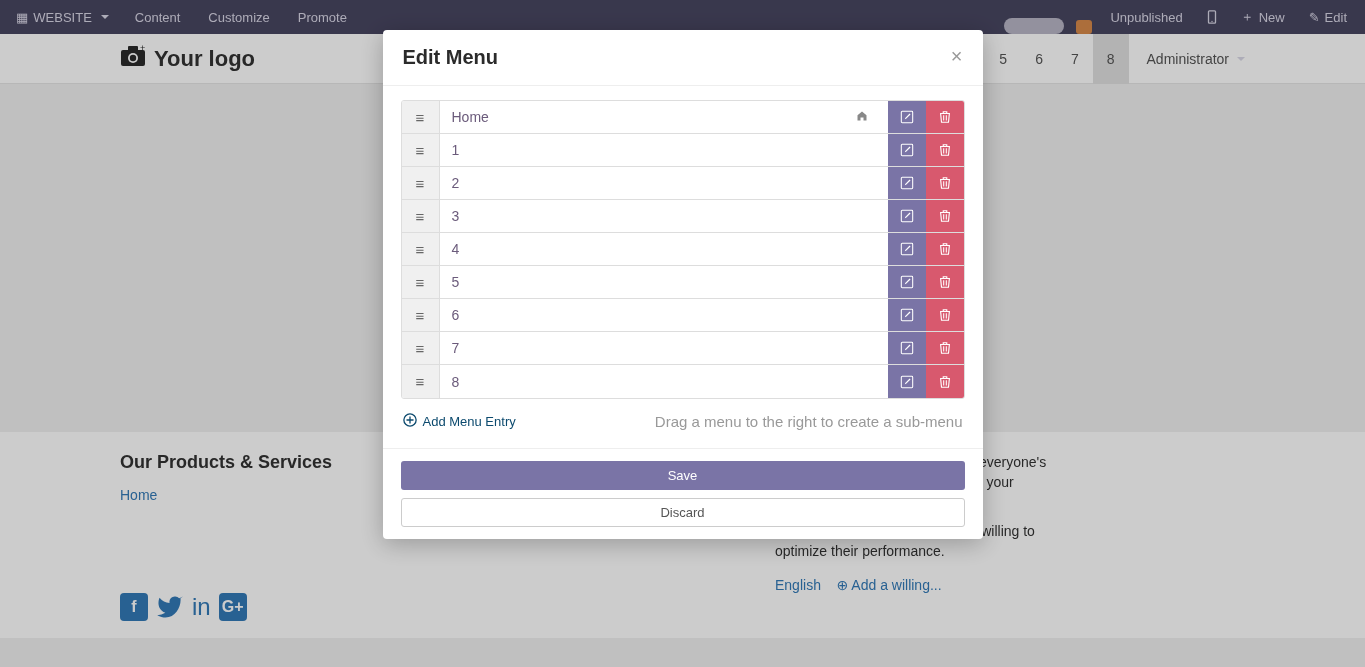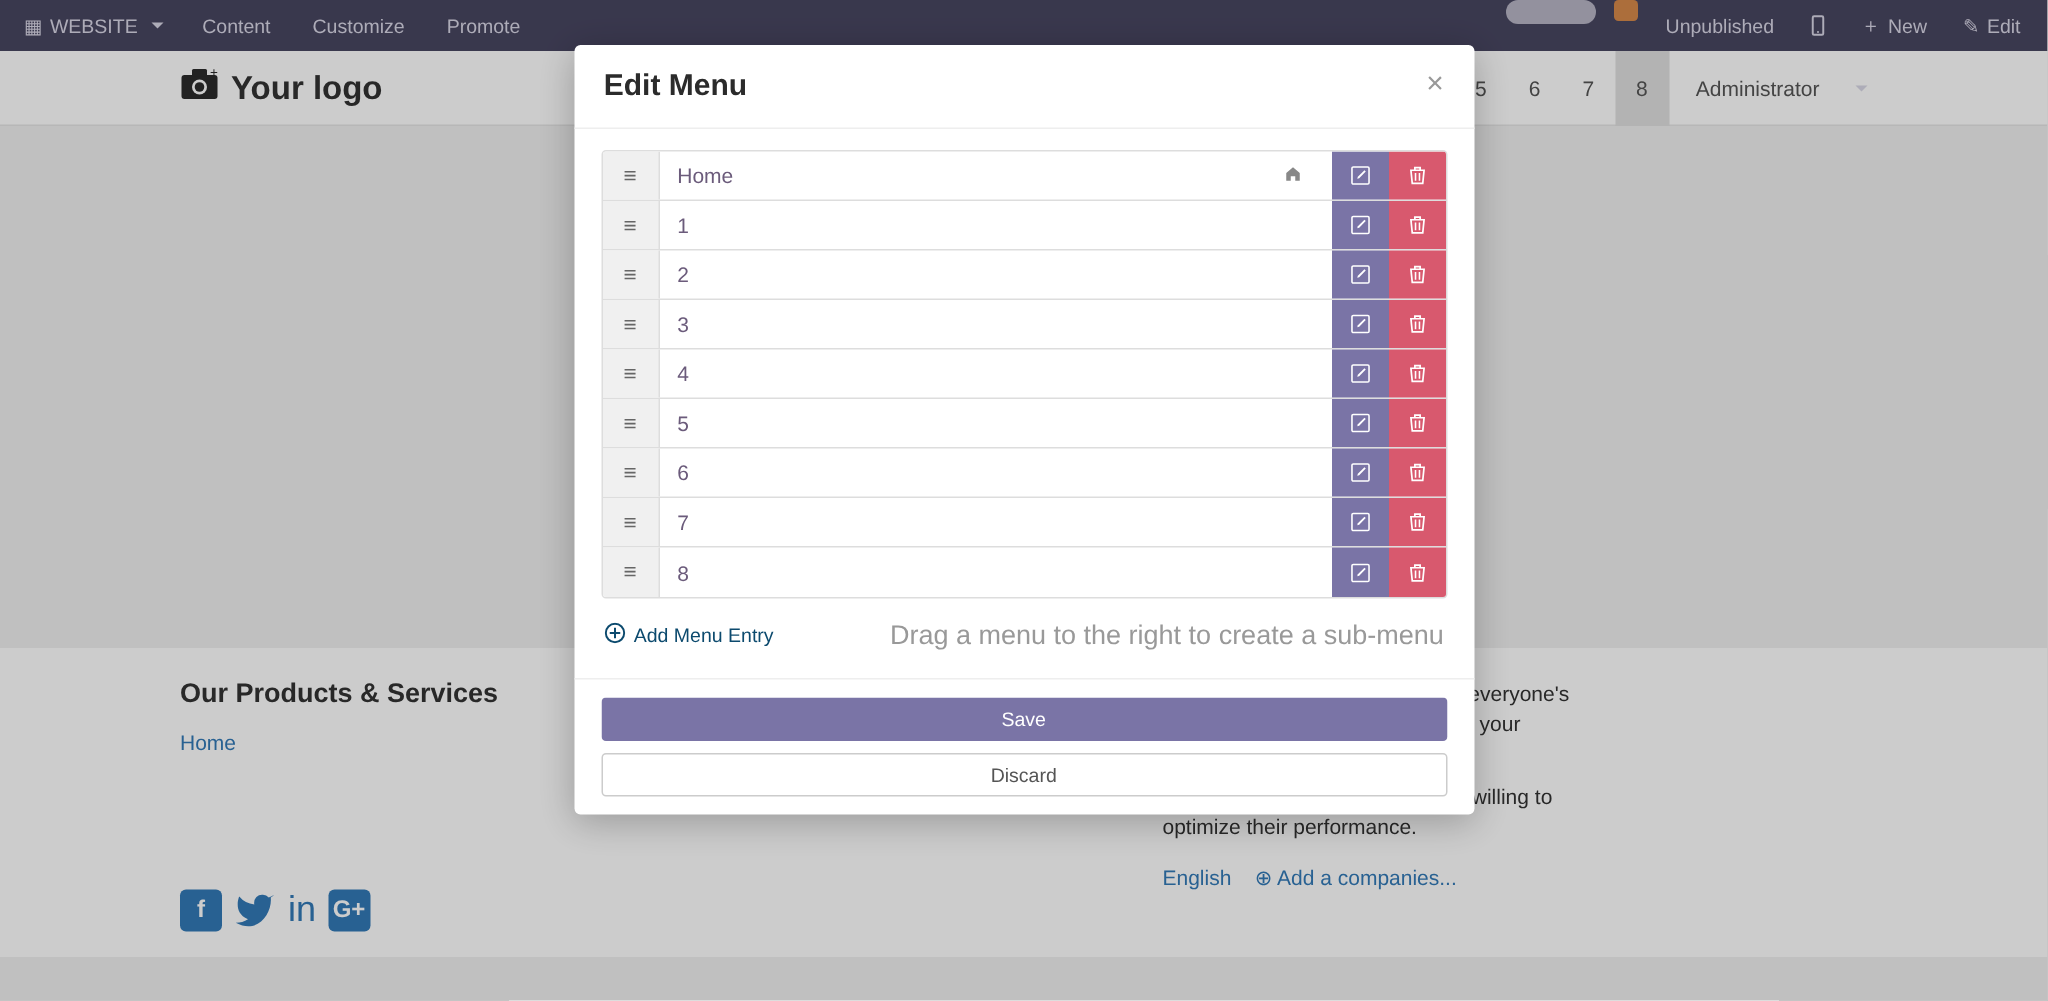--- a/index.html
+++ b/index.html
@@ -42,21 +42,21 @@
   }
   .caret-down {
     display: inline-block;
     width: 0; height: 0;
     border-left: 4px solid transparent;
     border-right: 4px solid transparent;
     border-top: 4px solid #d9d7e6;
     margin-left: 4px;
     vertical-align: middle;
   }
-  .topbar .right { margin-left: auto; display: flex; align-items: flex-start; }
+  .topbar .right { margin-left: auto; display: flex; align-items: flex-end; }
   .topbar .pill {
     width: 60px; height: 16px;
     background: #b8b6c6;
     border-radius: 8px;
     margin-right: 12px;
   }
   .topbar .switch {
     width: 16px; height: 14px;
     background: #d88a4a;
     border-radius: 3px;
@@ -82,21 +82,21 @@
   .logo-text { font-size: 22px; font-weight: 700; }
   .site-nav { margin-left: auto; display: flex; align-items: center; gap: 0; }
   .site-nav .tab {
     height: 50px; display:flex; align-items:center;
     padding: 0 14px; color:#555;
   }
   .site-nav .tab.active { background:#e0e0e0; }
   .admin-drop {
     margin-left: 18px;
     color:#555;
-    display:flex; align-items:center; gap:20px;
+    display:flex; align-items:center; gap:4px;
   }
 
   
   .main-bg { background:#f0f0f0; height: 583px; position: relative; }
 
   
   .footer-area {
     position: absolute;
     left: 0; right: 0;
     top: 348px;
@@ -180,21 +180,21 @@
   }
   .action-edit { background:#7a74a6; }
   .action-del  { background:#d8596e; }
 
   .add-row {
     display:flex; align-items:center;
     padding: 14px 2px 10px;
     font-size:13px;
   }
   .add-link { color:#0c4a6e; cursor:pointer; display:flex; align-items:center; gap:6px; }
-  .hint { margin-left:auto; color:#999; font-size:18px; }
+  .hint { margin-left:auto; color:#999; font-size:15px; }
 
   .modal-footer {
     border-top:1px solid #eee;
     padding:12px 18px;
     display:flex; gap:8px;flex-direction:column;
   }
   .btn {
     padding:6px 12px;
     font-size:13px;
     border-radius:3px;
@@ -305,21 +305,21 @@
       <div class="footer-col right">
         <div>people whose goal is to improve everyone's</div>
         <div>. We build great products to solve your</div>
         <div style="height:28px;"></div>
         <div>small to medium size companies willing to</div>
         <div>optimize their performance.</div>
         <div class="lang-row">
           <span class="footer-link">English</span>
           &nbsp;&nbsp;
           <span style="color:#337ab7;">⊕</span>
-          <span class="footer-link">Add a companies...</span>
+          <span class="footer-link">Add a willing...</span>
         </div>
       </div>
     </div>
 
   </div>
 </div>
 
 <div class="overlay"></div>
 
 <div class="modal">

